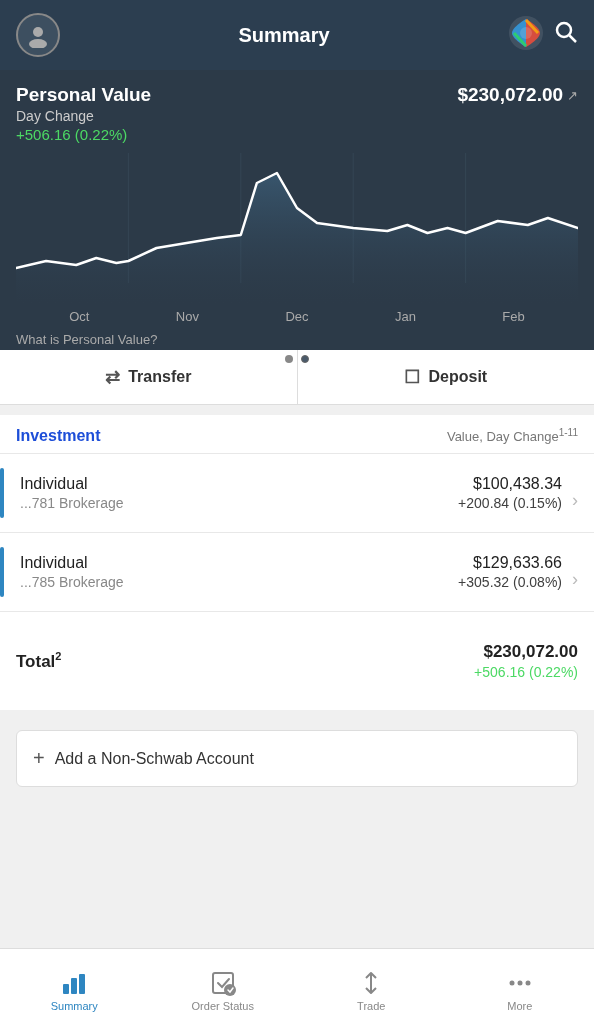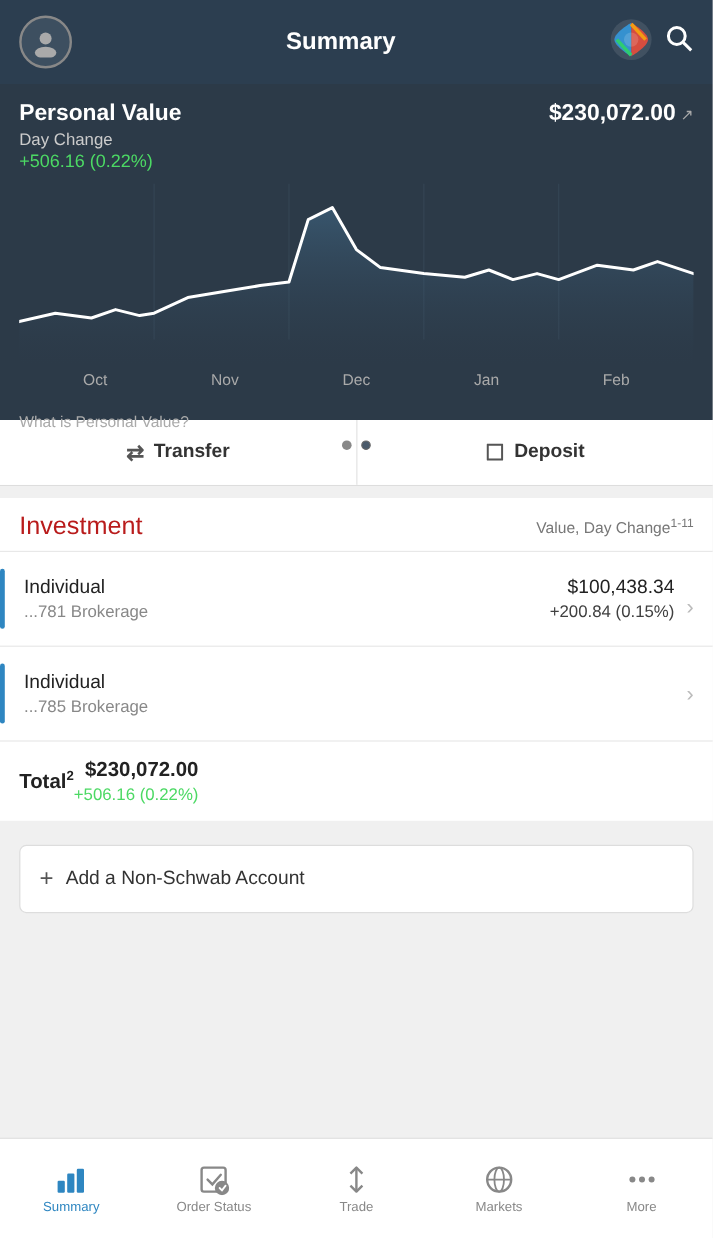--- a/index.html
+++ b/index.html
@@ -91,21 +91,21 @@
       padding: 0 10px;
       align-items: center;
     }
     .chart-label {
       color: #aaa;
       font-size: 13px;
     }
     .personal-value-link {
       color: #aaa;
       font-size: 13px;
-      margin-top: 20px;
+      margin-top: 8px;
     }
     .page-dots {
       display: flex;
       justify-content: center;
       gap: 8px;
       margin-top: 8px;
     }
     .dot {
       width: 8px;
       height: 8px;
@@ -148,23 +148,23 @@
       background: #fff;
       margin-top: 10px;
     }
     .investment-header {
       display: flex;
       justify-content: space-between;
       align-items: center;
       padding: 12px 16px 8px 16px;
     }
     .investment-label {
-      font-size: 21px;
-      font-weight: 400;
-      color: #b91c1c;
+      font-size: 16px;
+      font-weight: 700;
+      color: #1d4ed8;
     }
     .investment-col-header {
       font-size: 13px;
       color: #777;
     }
 
     
     .account-row {
       display: flex;
       justify-content: space-between;
@@ -222,24 +222,24 @@
       margin-top: 2px;
     }
     .chevron {
       color: #bbb;
       font-size: 18px;
       margin-left: 4px;
     }
 
     
     .total-row {
-      padding: 14px 16px;
+      padding: 30px 16px;
       border-top: 1px solid #e8e8e8;
       display: flex;
-      justify-content: flex-start;
+      justify-content: space-between;
       align-items: center;
       background: #fff;
     }
     .total-label {
       font-size: 17px;
       font-weight: 700;
       color: #222;
     }
     .total-sup {
       font-size: 11px;
@@ -439,20 +439,24 @@
 
   <div class="account-row">
     <div class="account-left">
       <div class="account-bar"></div>
       <div class="account-info">
         <span class="account-name">Individual</span>
         <span class="account-sub">...785  Brokerage</span>
       </div>
     </div>
     <div class="account-right">
+      <div class="account-values">
+        <div class="account-value">$129,633.66</div>
+        <div class="account-change">+305.32 (0.08%)</div>
+      </div>
       <span class="chevron">›</span>
     </div>
   </div>
 
   <div class="total-row">
     <span class="total-label">
       <span>Total</span><sup class="total-sup">2</sup>
     </span>
     <div class="total-values">
       <div class="total-value">$230,072.00</div>
@@ -491,28 +495,20 @@
 
   <div class="nav-item">
     <svg width="26" height="26" viewBox="0 0 26 26">
       <line x1="13" y1="3" x2="13" y2="23" stroke="#888" stroke-width="2"></line>
       <polyline points="8,8 13,3 18,8" fill="none" stroke="#888" stroke-width="2" stroke-linejoin="round"></polyline>
       <polyline points="8,18 13,23 18,18" fill="none" stroke="#888" stroke-width="2" stroke-linejoin="round"></polyline>
     </svg>
     <span class="nav-label">Trade</span>
   </div>
 
-  <div class="nav-item">
-    <svg width="26" height="26" viewBox="0 0 26 26">
-      <circle cx="13" cy="13" r="10" fill="none" stroke="#888" stroke-width="2"></circle>
-      <ellipse cx="13" cy="13" rx="4" ry="10" fill="none" stroke="#888" stroke-width="1.5"></ellipse>
-      <line x1="3" y1="13" x2="23" y2="13" stroke="#888" stroke-width="1.5"></line>
-    </svg>
-    <span class="nav-label">Markets</span>
-  </div>
 
   <div class="nav-item">
     <svg width="26" height="26" viewBox="0 0 26 26">
       <circle cx="5" cy="13" r="2.5" fill="#888"></circle>
       <circle cx="13" cy="13" r="2.5" fill="#888"></circle>
       <circle cx="21" cy="13" r="2.5" fill="#888"></circle>
     </svg>
     <span class="nav-label">More</span>
   </div>
 </div>

